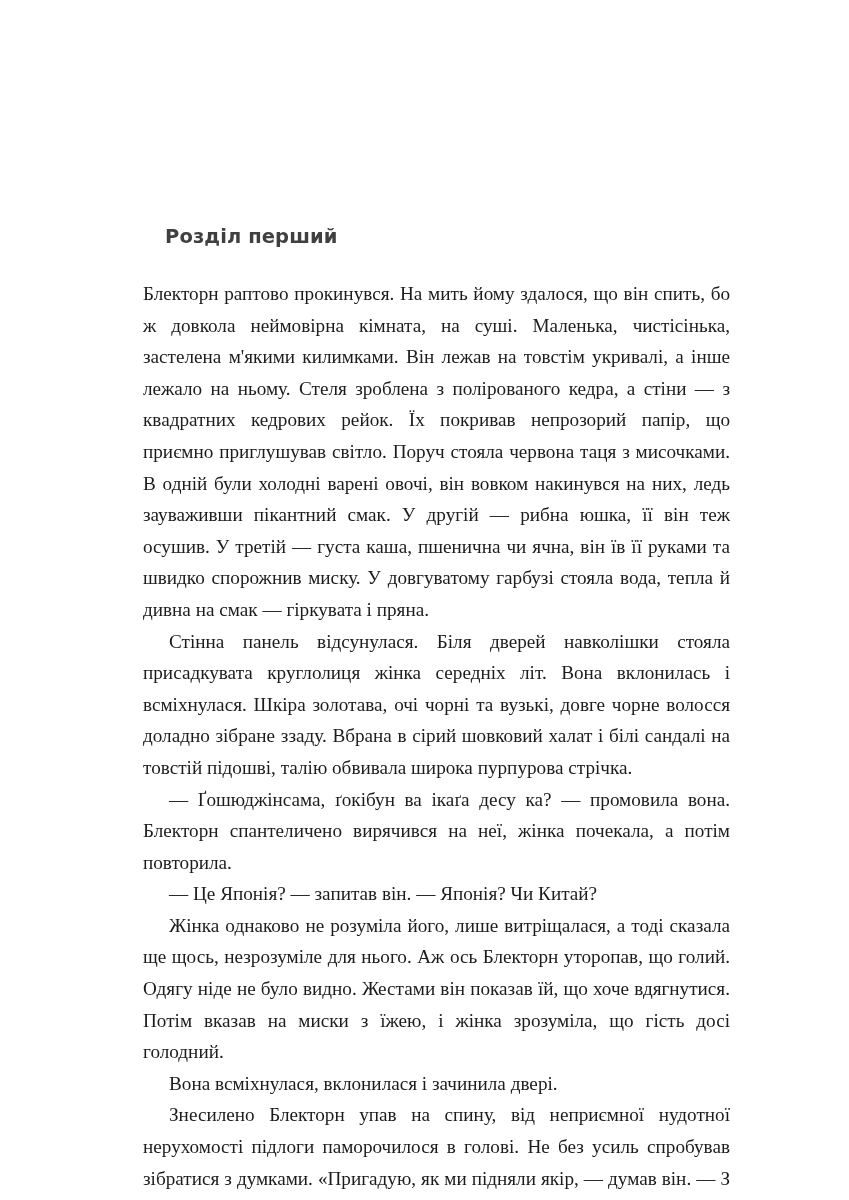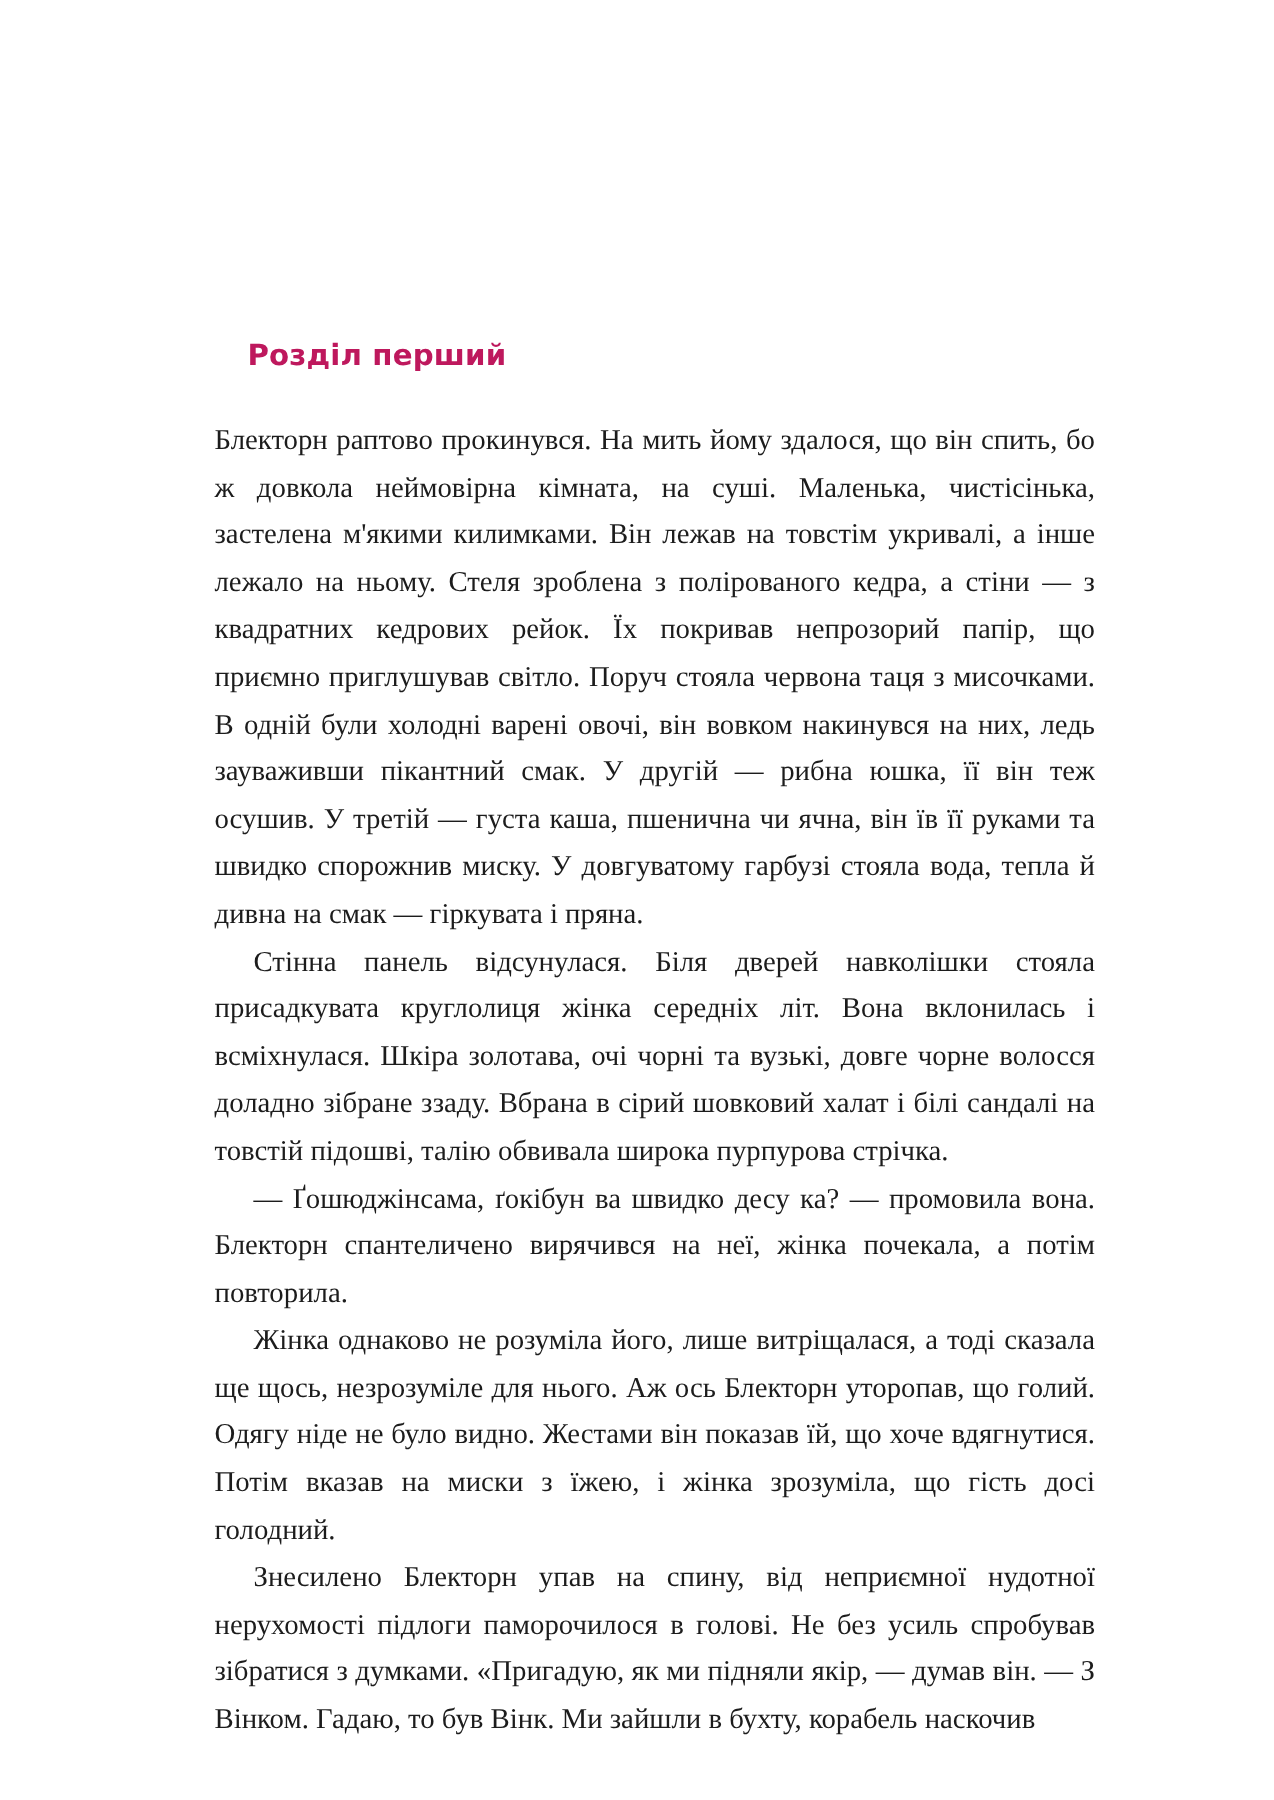--- a/index.html
+++ b/index.html
@@ -19,21 +19,21 @@
     width: 849px;
     height: 1200px;
     box-sizing: border-box;
     padding: 225px 119px 0 143px;
   }
   .chapter-title {
     font-family: "DejaVu Sans", sans-serif;
     font-size: 19.5px;
     font-weight: bold;
     letter-spacing: 0.1px;
-    color: #be185d;
+    color: #404040;
     margin: 0 0 30px 22px;
   }
   .body-text {
     font-size: 19.2px;
     line-height: 31.6px;
     text-align: justify;
     text-justify: inter-word;
     color: #1c1c1c;
     hyphens: manual;
   }
@@ -48,17 +48,19 @@
   }
 </style>
 </head>
 <body>
 
 <div class="page">
   <h1 class="chapter-title">Розділ перший</h1>
   <div class="body-text">
     <p class="first">Блекторн раптово прокинувся. На мить йому здалося, що він спить, бо ж довкола неймовірна кімната, на суші. Маленька, чистісінька, застелена м'якими килимками. Він лежав на товстім укривалі, а інше лежало на ньому. Стеля зроблена з полірованого кедра, а стіни — з квадратних кедрових рейок. Їх покривав непрозорий папір, що приємно приглушував світло. Поруч стояла червона таця з мисочками. В одній були холодні варені овочі, він вовком накинувся на них, ледь зауваживши пікантний смак. У другій — рибна юшка, її він теж осушив. У третій — густа каша, пшенична чи ячна, він їв її руками та швидко спорожнив миску. У довгуватому гарбузі стояла вода, тепла й дивна на смак — гіркувата і пряна.</p>
     <p class="indent">Стінна панель відсунулася. Біля дверей навколішки стояла присадкувата круглолиця жінка середніх літ. Вона вклонилась і всміхнулася. Шкіра золотава, очі чорні та вузькі, довге чорне волосся доладно зібране ззаду. Вбрана в сірий шовковий халат і білі сандалі на товстій підошві, талію обвивала широка пурпурова стрічка.</p>
-    <p class="indent">— Ґошюджінсама, ґокібун ва швидко десу ка? — промовила вона. Блекторн спантеличено вирячився на неї, жінка почекала, а потім повторила.</p>
+    <p class="indent">— Ґошюджінсама, ґокібун ва ікаґа десу ка? — промовила вона. Блекторн спантеличено вирячився на неї, жінка почекала, а потім повторила.</p>
+    <p class="indent">— Це Японія? — запитав він. — Японія? Чи Китай?</p>
     <p class="indent">Жінка однаково не розуміла його, лише витріщалася, а тоді сказала ще щось, незрозуміле для нього. Аж ось Блекторн уторопав, що голий. Одягу ніде не було видно. Жестами він показав їй, що хоче вдягнутися. Потім вказав на миски з їжею, і жінка зрозуміла, що гість досі голодний.</p>
+    <p class="indent">Вона всміхнулася, вклонилася і зачинила двері.</p>
     <p class="indent">Знесилено Блекторн упав на спину, від неприємної нудотної нерухомості підлоги паморочилося в голові. Не без усиль спробував зібратися з думками. «Пригадую, як ми підняли якір, — думав він. — З Вінком. Гадаю, то був Вінк. Ми зайшли в бухту, корабель наскочив</p>
   </div>
 </div>
 
 </body></html>

